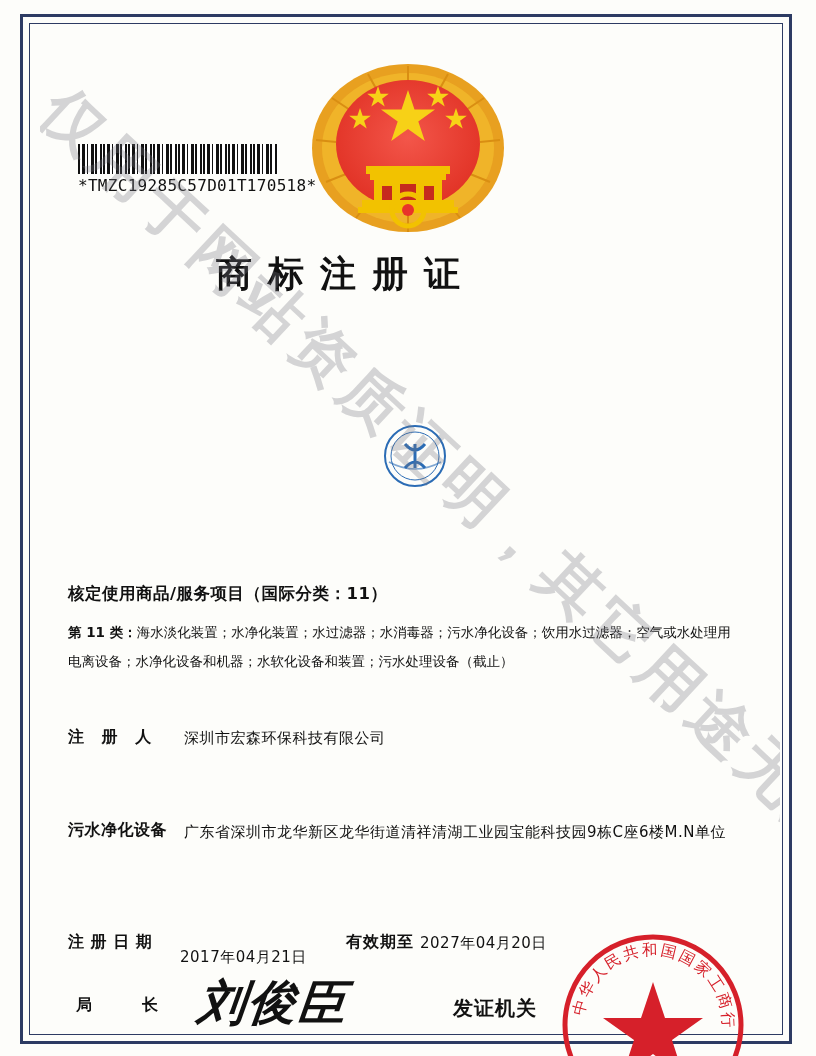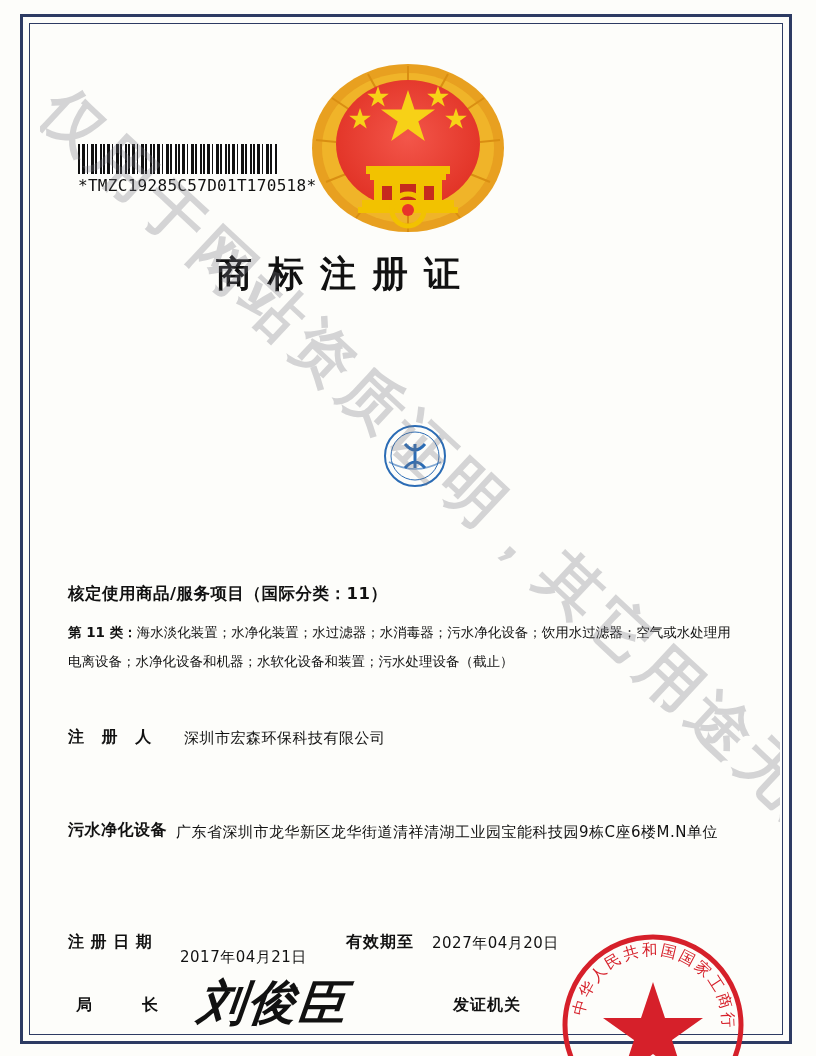--- a/index.html
+++ b/index.html
@@ -145,46 +145,46 @@
     letter-spacing: 0.5px;
   }
 
   #row-registrant { left: 68px; top: 727px; }
   #row-registrant .row-label { position: absolute; left: 0; top: 0; }
   #row-registrant .row-value { position: absolute; left: 116px; top: 2px; white-space: nowrap; }
 
   #row-address { left: 68px; top: 820px; width: 700px; }
   #row-address .row-label { position: absolute; left: 0; top: 0; }
   #row-address .row-value {
-    position: absolute; left: 108px; top: 1px; width: 580px;
+    position: absolute; left: 116px; top: 1px; width: 580px;
     line-height: 22px;
   }
 
   #row-dates { left: 68px; top: 932px; }
   #row-dates .row-label { position: absolute; left: 0; top: 0; }
   #row-dates .date1 { position: absolute; left: 112px; top: 16px; white-space: nowrap; }
   #row-dates .label2 { position: absolute; left: 278px; top: 0; font-size: 16px; font-weight: bold; letter-spacing: 1px; white-space: nowrap; }
-  #row-dates .date2 { position: absolute; left: 364px; top: 2px; white-space: nowrap; }
+  #row-dates .date2 { position: absolute; left: 352px; top: 2px; white-space: nowrap; }
 
   #row-director { left: 68px; top: 995px; }
   #row-director .row-label { position: absolute; left: 8px; top: 0; }
   #row-director .signature {
     position: absolute; left: 130px; top: -24px;
     font-family: "DejaVu Serif", "Liberation Serif", serif;
     font-size: 48px;
     font-weight: bold;
     font-style: italic;
     letter-spacing: 2px;
     color: #111;
     white-space: nowrap;
     transform: skewX(-6deg);
   }
   #row-director .issuer {
     position: absolute; left: 385px; top: 0;
-    font-size: 16px; font-weight: bold; letter-spacing: 1px; white-space: nowrap;
+    font-size: 20px; font-weight: bold; letter-spacing: 1px; white-space: nowrap;
   }
 
   
   .seal {
     position: absolute;
     left: 558px; top: 930px;
     width: 190px; height: 190px;
   }
 
   

